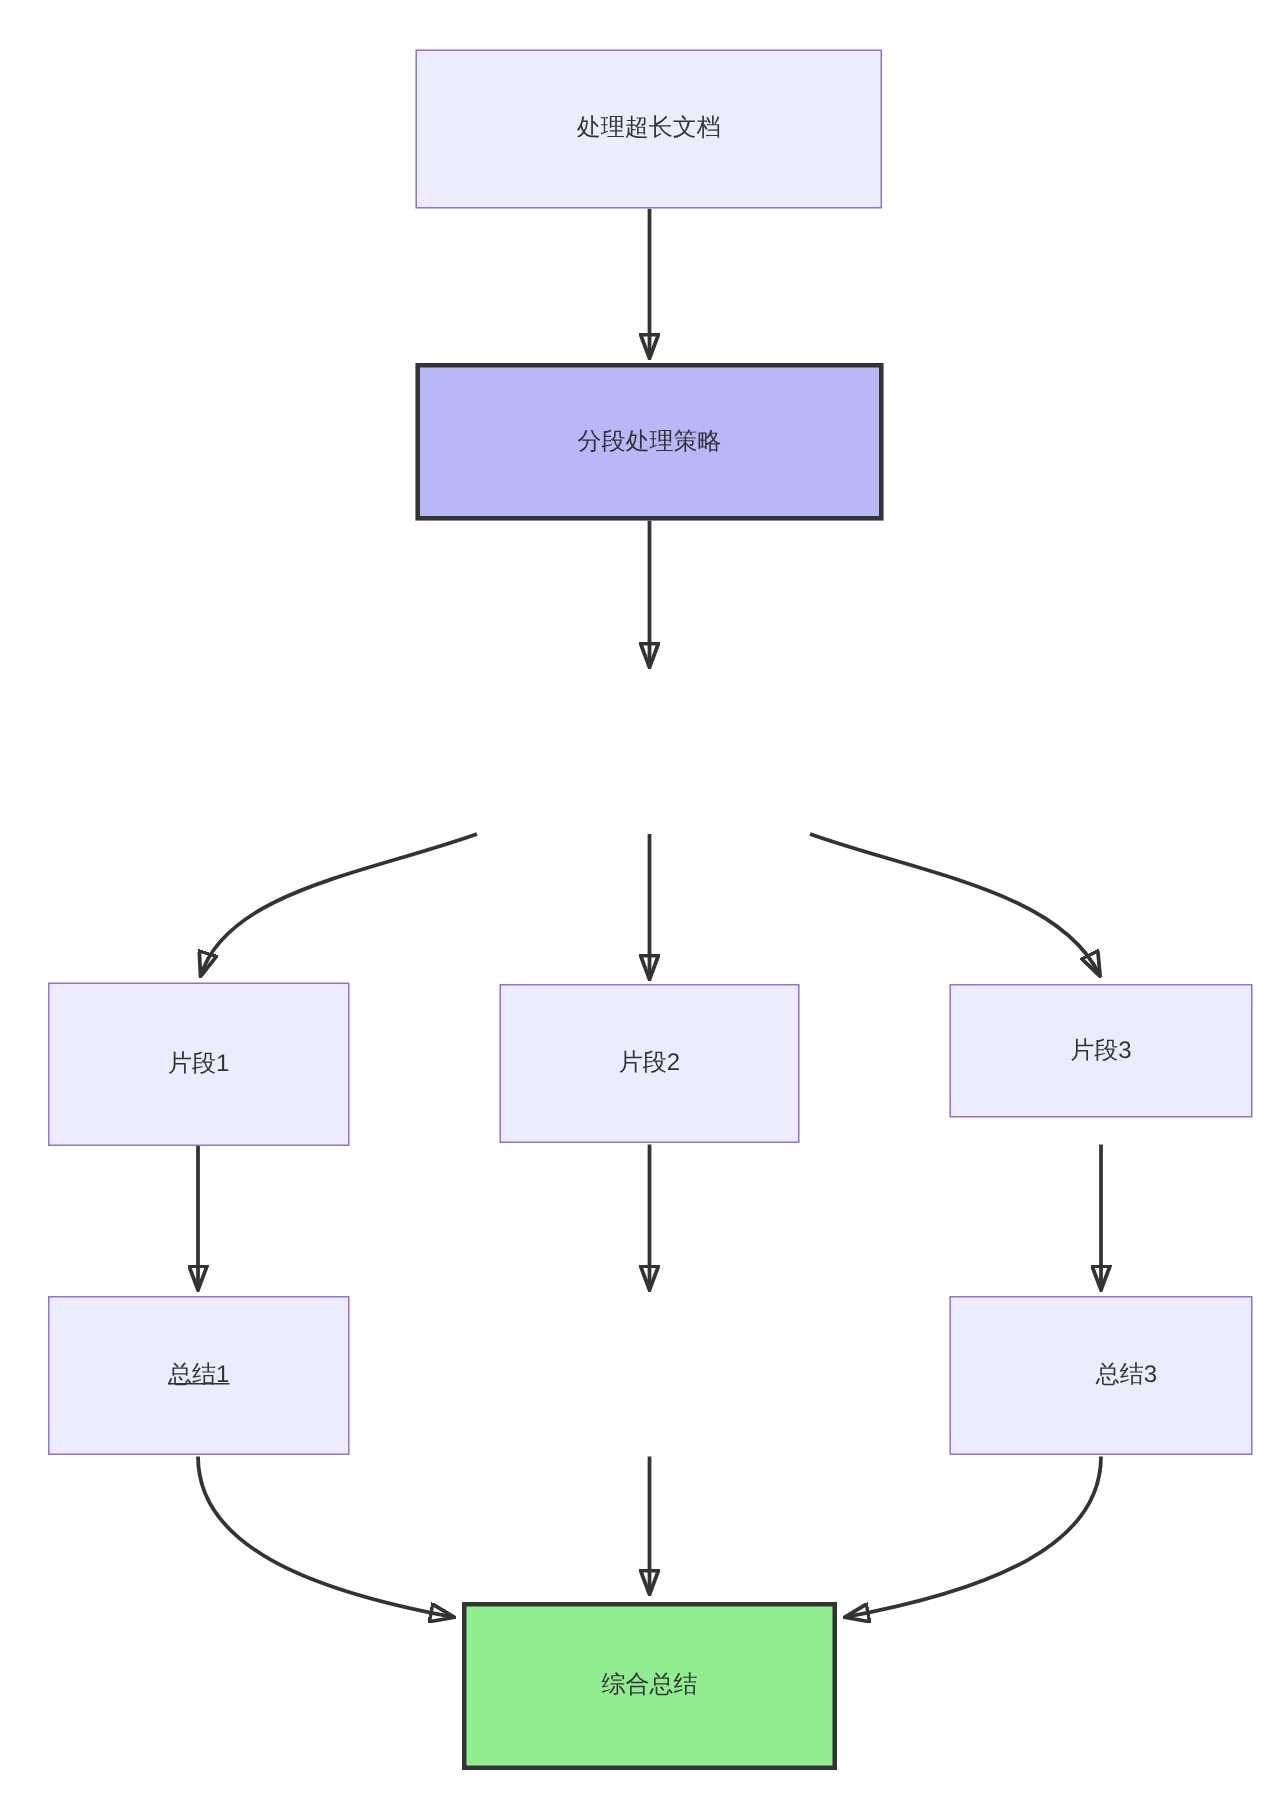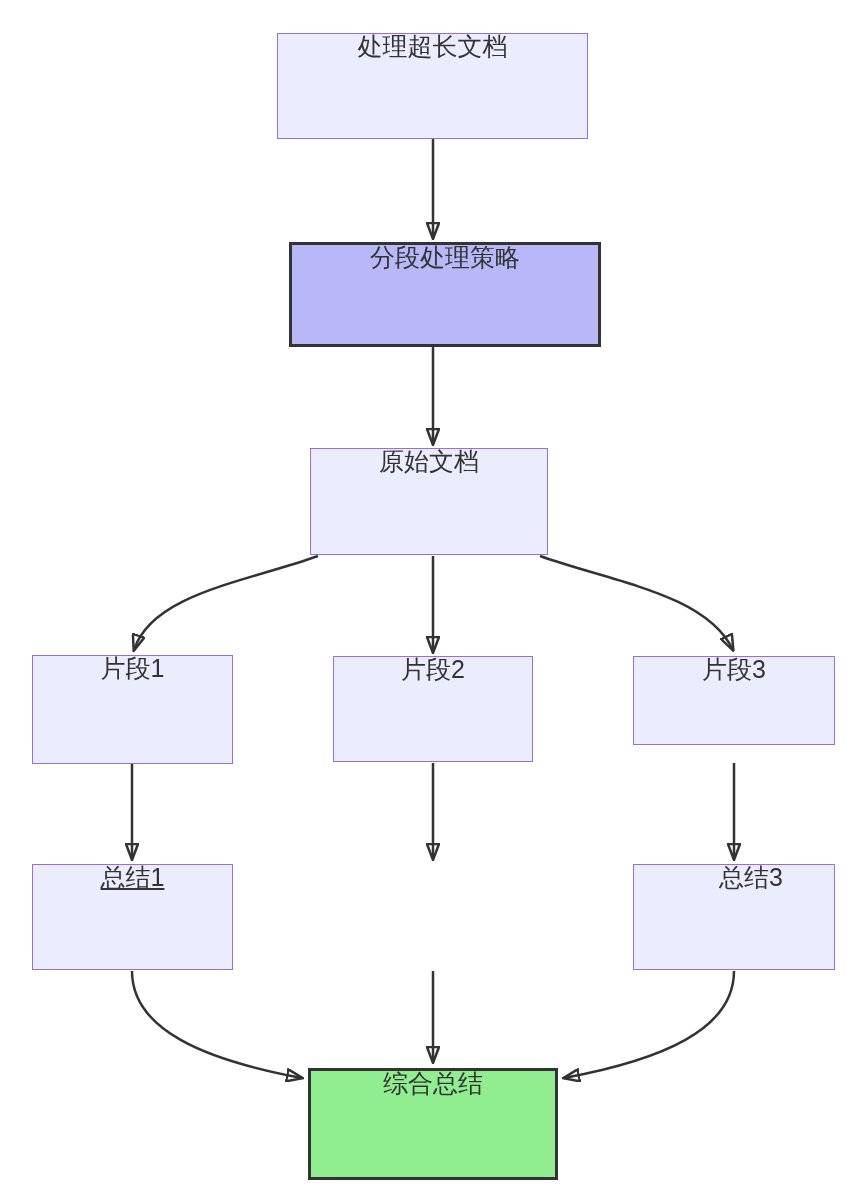--- a/index.html
+++ b/index.html
@@ -24,33 +24,33 @@
   }
   .edge-layer path {
     fill: none;
     stroke: #333333;
     stroke-width: 2.5;
   }
   .node {
     position: absolute;
     box-sizing: border-box;
     display: flex;
+    align-items: center;
     justify-content: center;
     background: #ECECFF;
     border: 1.5px solid #9370DB;
     color: #333333;
-    font-size: 25px;
+    font-size: 16px;
     line-height: 1;
     text-align: center;
     white-space: nowrap;
   }
   .node.emphasis {
     background: #B8B8F8;
     border: 3.5px solid #333333;
-    margin-left: 12px;
   }
   .node.result {
     background: #90EE90;
     border: 3.5px solid #333333;
   }
 </style>
 </head>
 <body>
 
 <div class="canvas">
@@ -79,23 +79,20 @@
   </svg>
 
   <div class="node" style="left:277px; top:33px;  width:311px; height:106px;">
     <span>处理超长文档</span>
   </div>
 
   <div class="node emphasis" style="left:277px; top:242px; width:312px; height:105px;">
     <span>分段处理策略</span>
   </div>
 
-  <div class="node" style="left:310px; top:448px; width:238px; height:107px;">
-    <span>原始文档</span>
-  </div>
 
   <div class="node" style="left:32px;  top:655px; width:201px; height:109px;">
     <span>片段1</span>
   </div>
 
   <div class="node" style="left:333px; top:656px; width:200px; height:106px;">
     <span>片段2</span>
   </div>
 
   <div class="node" style="left:633px; top:656px; width:202px; height:89px;">

